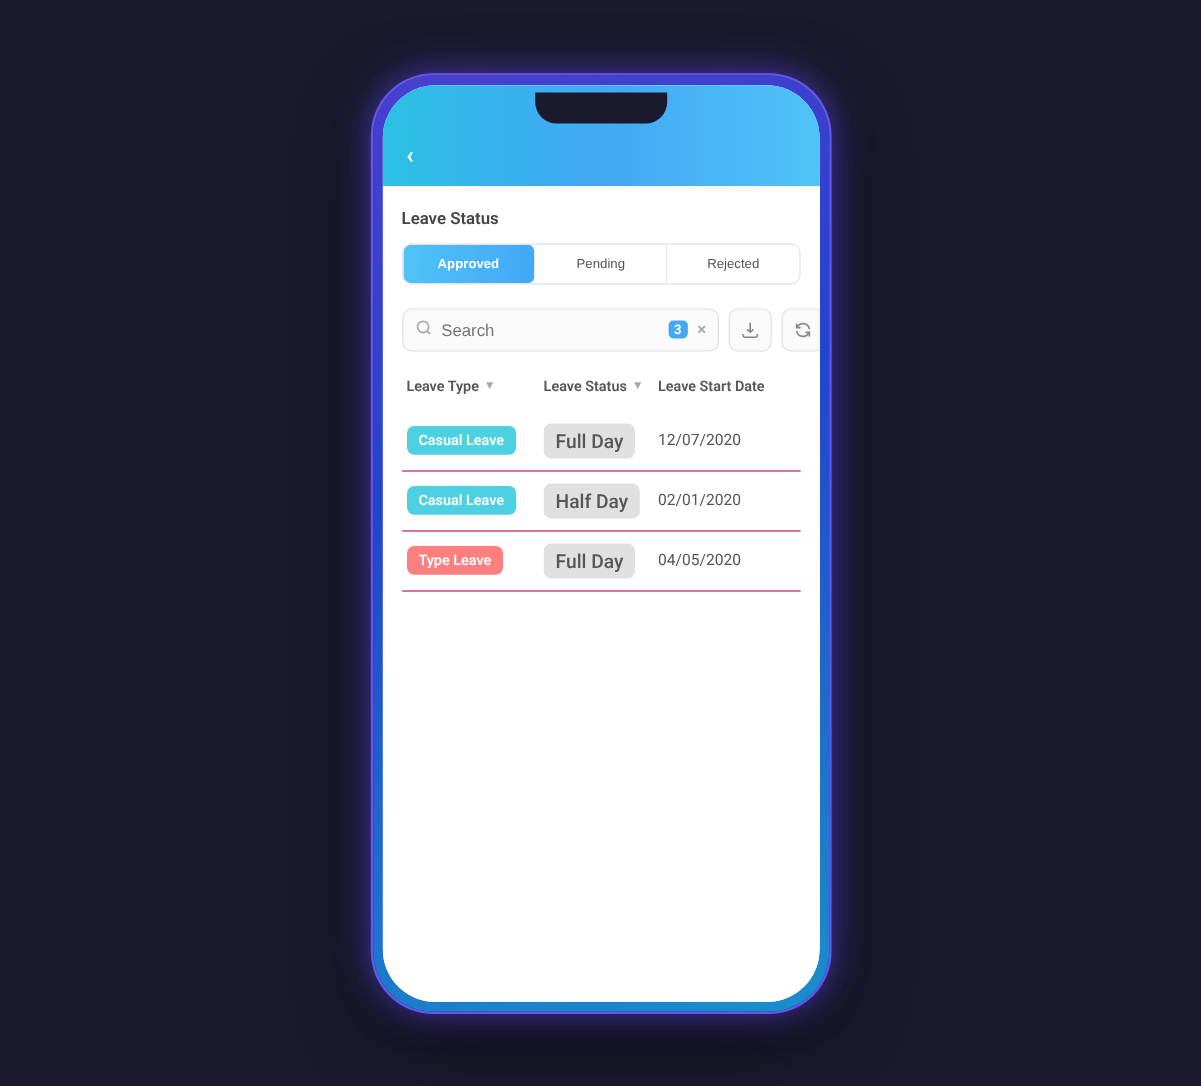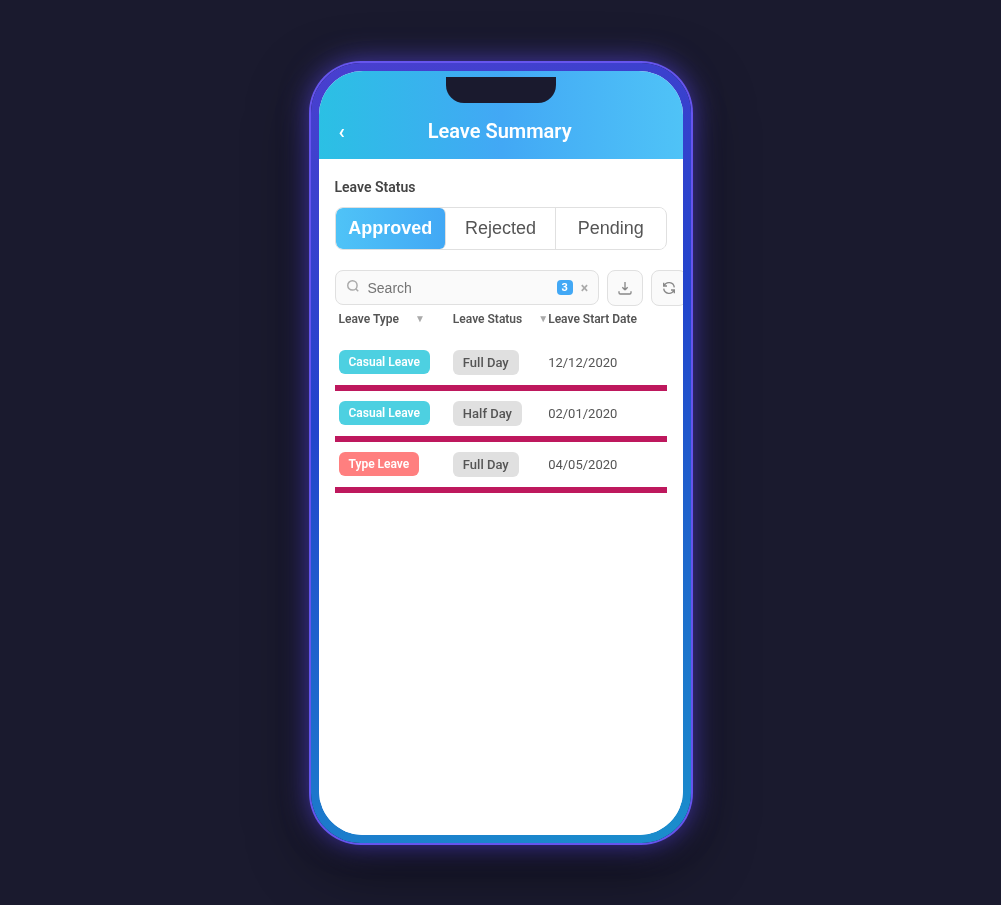--- a/index.html
+++ b/index.html
@@ -96,21 +96,21 @@
       border: 1.5px solid #e0e0e0;
       border-radius: 8px;
       overflow: hidden;
       margin-bottom: 20px;
     }
 
     .status-tab {
       flex: 1;
       padding: 10px 0;
       text-align: center;
-      font-size: 18px;
+      font-size: 11px;
       font-weight: 500;
       cursor: pointer;
       border: none;
       background: #fff;
       color: #555;
       transition: background 0.2s;
     }
 
     .status-tab:not(:last-child) {
       border-right: 1.5px solid #e0e0e0;
@@ -121,20 +121,21 @@
       color: #fff;
       font-weight: 600;
       border-radius: 6px;
     }
 
     
     .search-row {
       display: flex;
       align-items: center;
       gap: 8px;
+      margin-bottom: 16px;
     }
 
     .search-container {
       flex: 1;
       display: flex;
       align-items: center;
       border: 1.5px solid #e0e0e0;
       border-radius: 8px;
       padding: 8px 10px;
       gap: 8px;
@@ -201,33 +202,33 @@
       padding: 6px 4px;
       margin-bottom: 8px;
     }
 
     .table-header-cell {
       font-size: 12px;
       font-weight: 600;
       color: #555;
       display: flex;
       align-items: center;
-      gap: 16px;
+      gap: 4px;
     }
 
     .sort-icon {
       font-size: 10px;
       color: #aaa;
     }
 
     .table-row {
       display: grid;
       grid-template-columns: 1.2fr 1fr 1.2fr;
       padding: 10px 4px;
-      border-bottom: 6px solid #be185d;
+      border-bottom: 1px solid #be185d;
       align-items: center;
     }
 
     .leave-type-badge {
       display: inline-block;
       padding: 5px 10px;
       border-radius: 6px;
       font-size: 12px;
       font-weight: 600;
       color: #fff;
@@ -238,51 +239,50 @@
     }
 
     .sick-leave {
       background: #ff7f7f;
     }
 
     .leave-status-badge {
       display: inline-block;
       padding: 5px 10px;
       border-radius: 6px;
-      font-size: 13px;
+      font-size: 16px;
       font-weight: 500;
       background: #e0e0e0;
       color: #555;
     }
 
     .date-cell {
       font-size: 13px;
       color: #555;
     }
   </style>
 </head>
 <body>
 
 <div class="phone-outer">
   <div class="phone-notch"></div>
   <div class="phone-inner">
 
     <div class="header">
       <span class="back-btn">‹</span>
-      <span class="header-title">Leave Summary</span>
     </div>
 
     <div class="content">
 
       <div class="section-label">Leave Status</div>
 
       <div class="status-tabs">
         <button class="status-tab active">Approved</button>
+        <button class="status-tab">Pending</button>
         <button class="status-tab">Rejected</button>
-        <button class="status-tab">Pending</button>
       </div>
 
       <div class="search-row">
         <div class="search-container">
           <span class="search-icon-svg">
             <svg width="14" height="14" viewBox="0 0 24 24" fill="none" stroke="#aaa" stroke-width="2.5">
               <circle cx="11" cy="11" r="8"></circle>
               <line x1="21" y1="21" x2="16.65" y2="16.65"></line>
             </svg>
           </span>
@@ -316,21 +316,21 @@
         </div>
       </div>
 
       <div class="table-row">
         <div>
           <span class="leave-type-badge casual-leave">Casual Leave</span>
         </div>
         <div>
           <span class="leave-status-badge">Full Day</span>
         </div>
-        <div class="date-cell">12/12/2020</div>
+        <div class="date-cell">12/07/2020</div>
       </div>
 
       <div class="table-row">
         <div>
           <span class="leave-type-badge casual-leave">Casual Leave</span>
         </div>
         <div>
           <span class="leave-status-badge">Half Day</span>
         </div>
         <div class="date-cell">02/01/2020</div>

